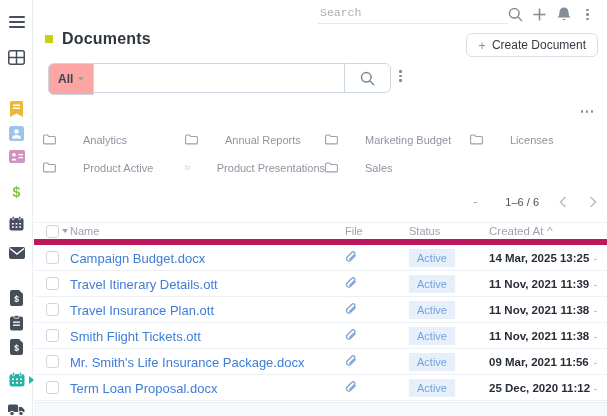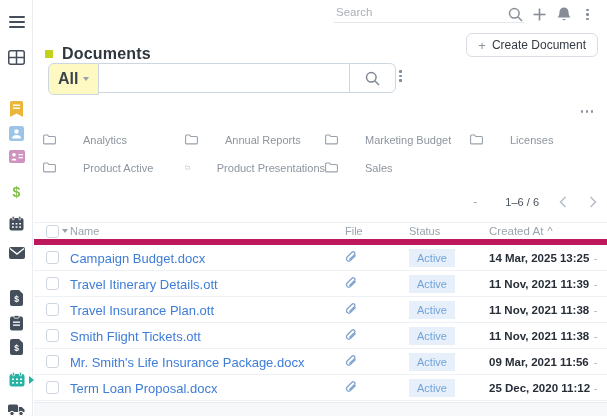--- a/index.html
+++ b/index.html
@@ -12,40 +12,40 @@
     background:#fff; border-right:1px solid #e9ecf0; z-index:3; }
   .side-icon { position:absolute; left:0; width:33px; display:flex; justify-content:center; cursor:pointer; }
   .dollar { color:#7cc142; font-weight:700; font-size:14px; line-height:14px; }
   .active-flag { position:absolute; left:29px; top:376px; width:0; height:0;
     border-top:4px solid transparent; border-bottom:4px solid transparent;
     border-left:5px solid #28b2a3; z-index:4; }
 
   
   .topbar-search { position:absolute; left:318px; top:2px; width:190px; }
   .topbar-search input { width:100%; border:none; border-bottom:1px solid #e4e7eb;
-    font-family:Liberation Sans, sans-serif; font-size:11.5px; padding:4px 2px; color:#4a525c; outline:none;margin-left:16px; }
+    font-family:Liberation Mono, monospace; font-size:11.5px; padding:4px 2px; color:#4a525c; outline:none; }
   .topbar-search input::placeholder { color:#a9b0b9; }
   .topbar-icons { position:absolute; right:12px; top:7px; display:flex; align-items:center; gap:9px; }
   .tb-icon { width:15px; height:15px; display:flex; align-items:center; justify-content:center; cursor:pointer; }
   .kebab { display:flex; flex-direction:column; gap:2px; align-items:center; }
   .kebab i { width:2.5px; height:2.5px; background:#868d96; border-radius:50%; }
 
   
-  .page-title { position:absolute; left:45px; top:30px; display:flex; align-items:center; gap:9px;margin-top:15px; }
+  .page-title { position:absolute; left:45px; top:30px; display:flex; align-items:center; gap:9px; }
   .accent-square { width:8px; height:8px; background:#c3d117; display:inline-block; }
   .page-title h1 { font-size:16px; font-weight:700; color:#2f363e; letter-spacing:.2px; }
   .create-btn { position:absolute; right:9px; top:33px; height:24px; display:flex; align-items:center;
     gap:6px; padding:0 11px; background:#fff; border:1px solid #d9dee4; border-radius:6px;
     font-size:12px; color:#343b44; cursor:pointer; }
   .create-btn .plus { color:#8a9199; font-size:13px; font-weight:400; }
 
   
   .filterbar { position:absolute; left:48px; top:63px; height:30px; display:flex; align-items:stretch; }
   .scope-btn { display:flex; align-items:center; gap:5px; padding:15px 9px; border:1px solid #ccd7e2;
-    border-radius:6px 0 0 6px; background:#fef9c3; font-size:16px; font-weight:700; color:#3c434c; cursor:pointer; }
+    border-radius:6px 0 0 6px; background:#fca5a5; font-size:12px; font-weight:700; color:#3c434c; cursor:pointer; }
   .caret-down { width:0; height:0; border-left:3px solid transparent; border-right:3px solid transparent;
     border-top:4px solid #98a1ab; }
   .filter-input { width:250px; border:1px solid #ccd7e2; border-left:none; border-right:none;
     font-family:inherit; font-size:12px; padding:0 8px; outline:none; }
   .go-btn { width:47px; border:1px solid #ccd7e2; border-radius:0 6px 6px 0; background:#fff;
     display:flex; align-items:center; justify-content:center; cursor:pointer; }
   .filter-kebab { position:absolute; left:399px; top:70px; cursor:pointer; }
   .filter-kebab i { width:2.5px; height:2.5px; background:#7d8a9c; border-radius:1px; display:block; margin:0 0 2px 0; }
   .more-dots { position:absolute; right:14px; top:110px; display:flex; gap:2.5px; cursor:pointer; }
   .more-dots i { width:2.5px; height:2.5px; background:#8a93a0; border-radius:50%; }

